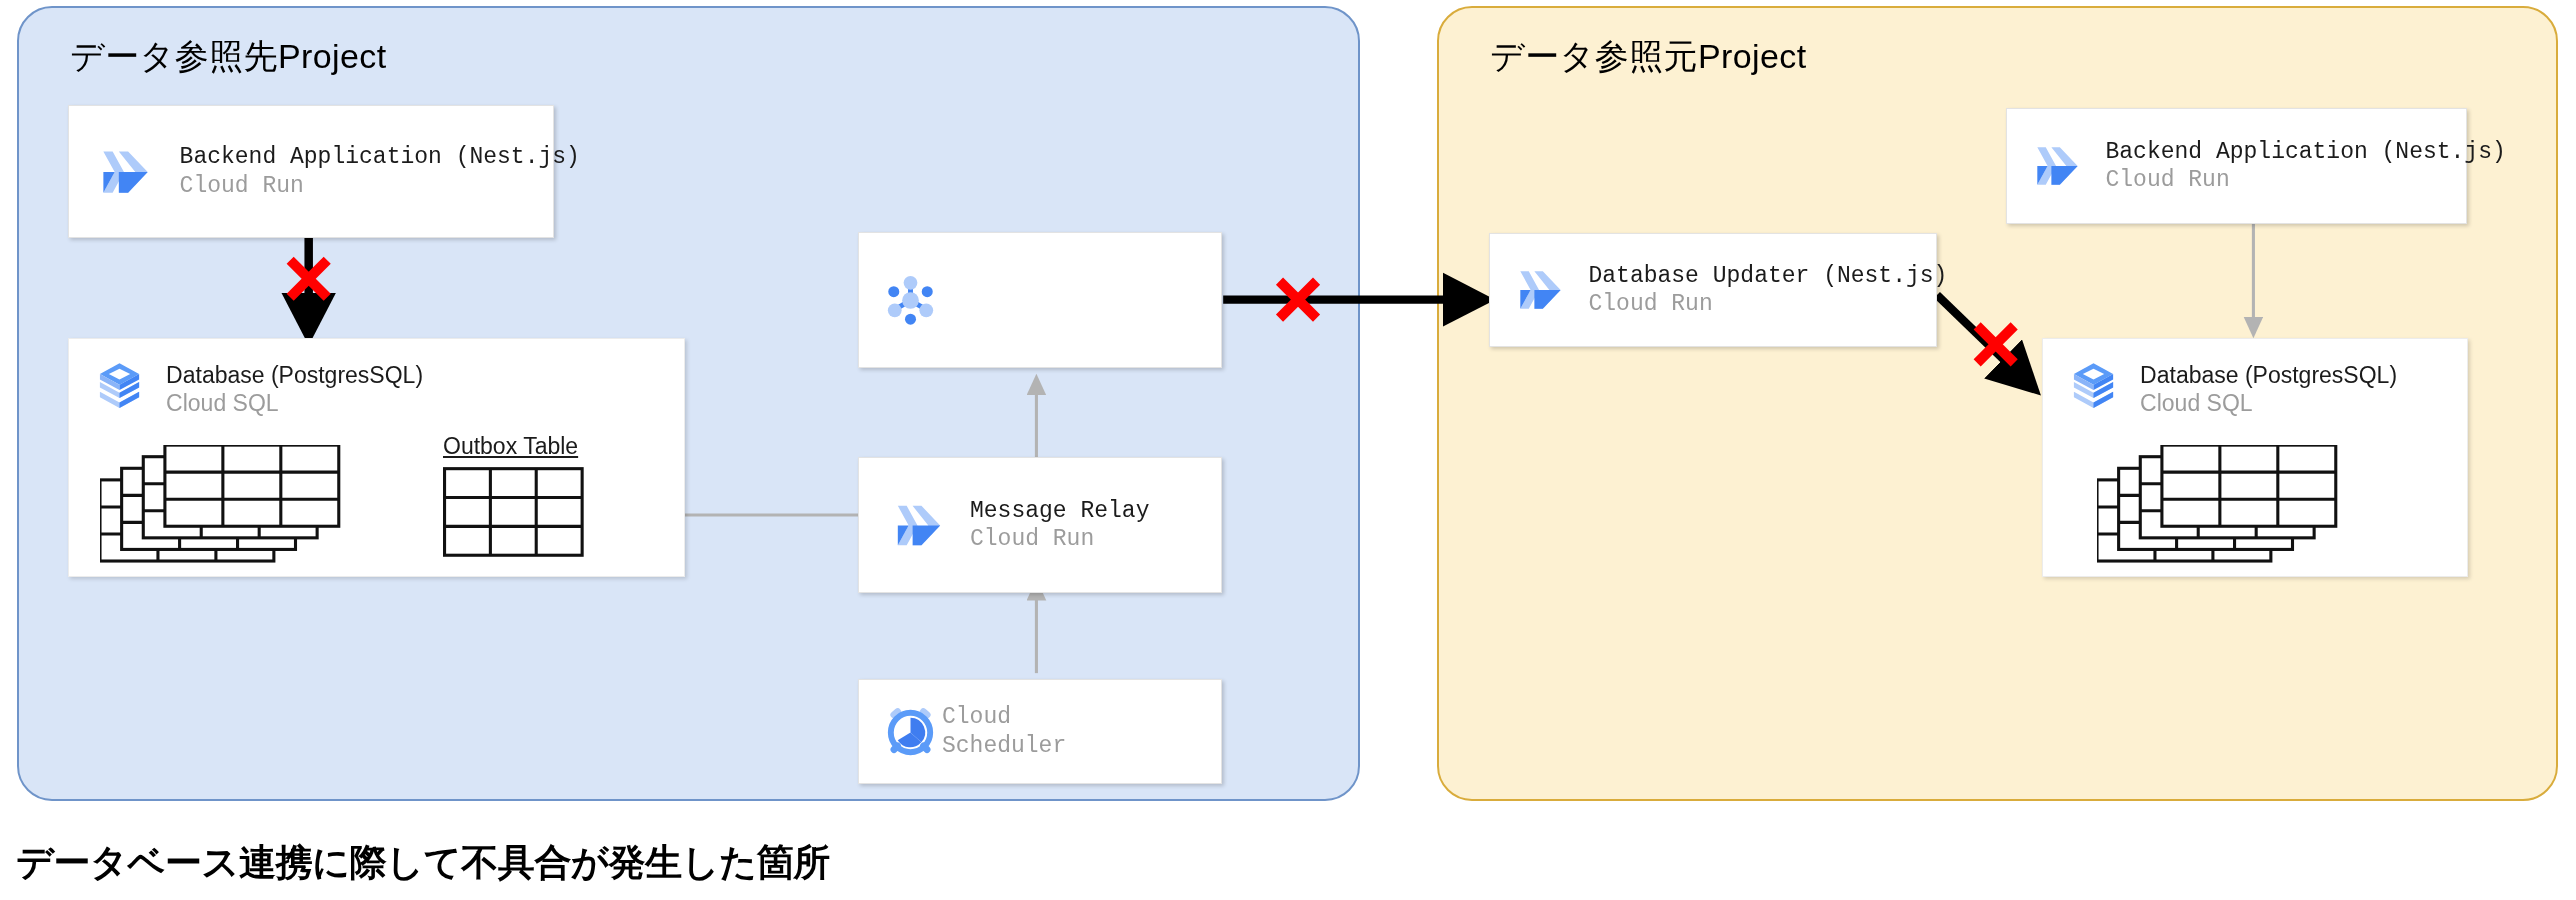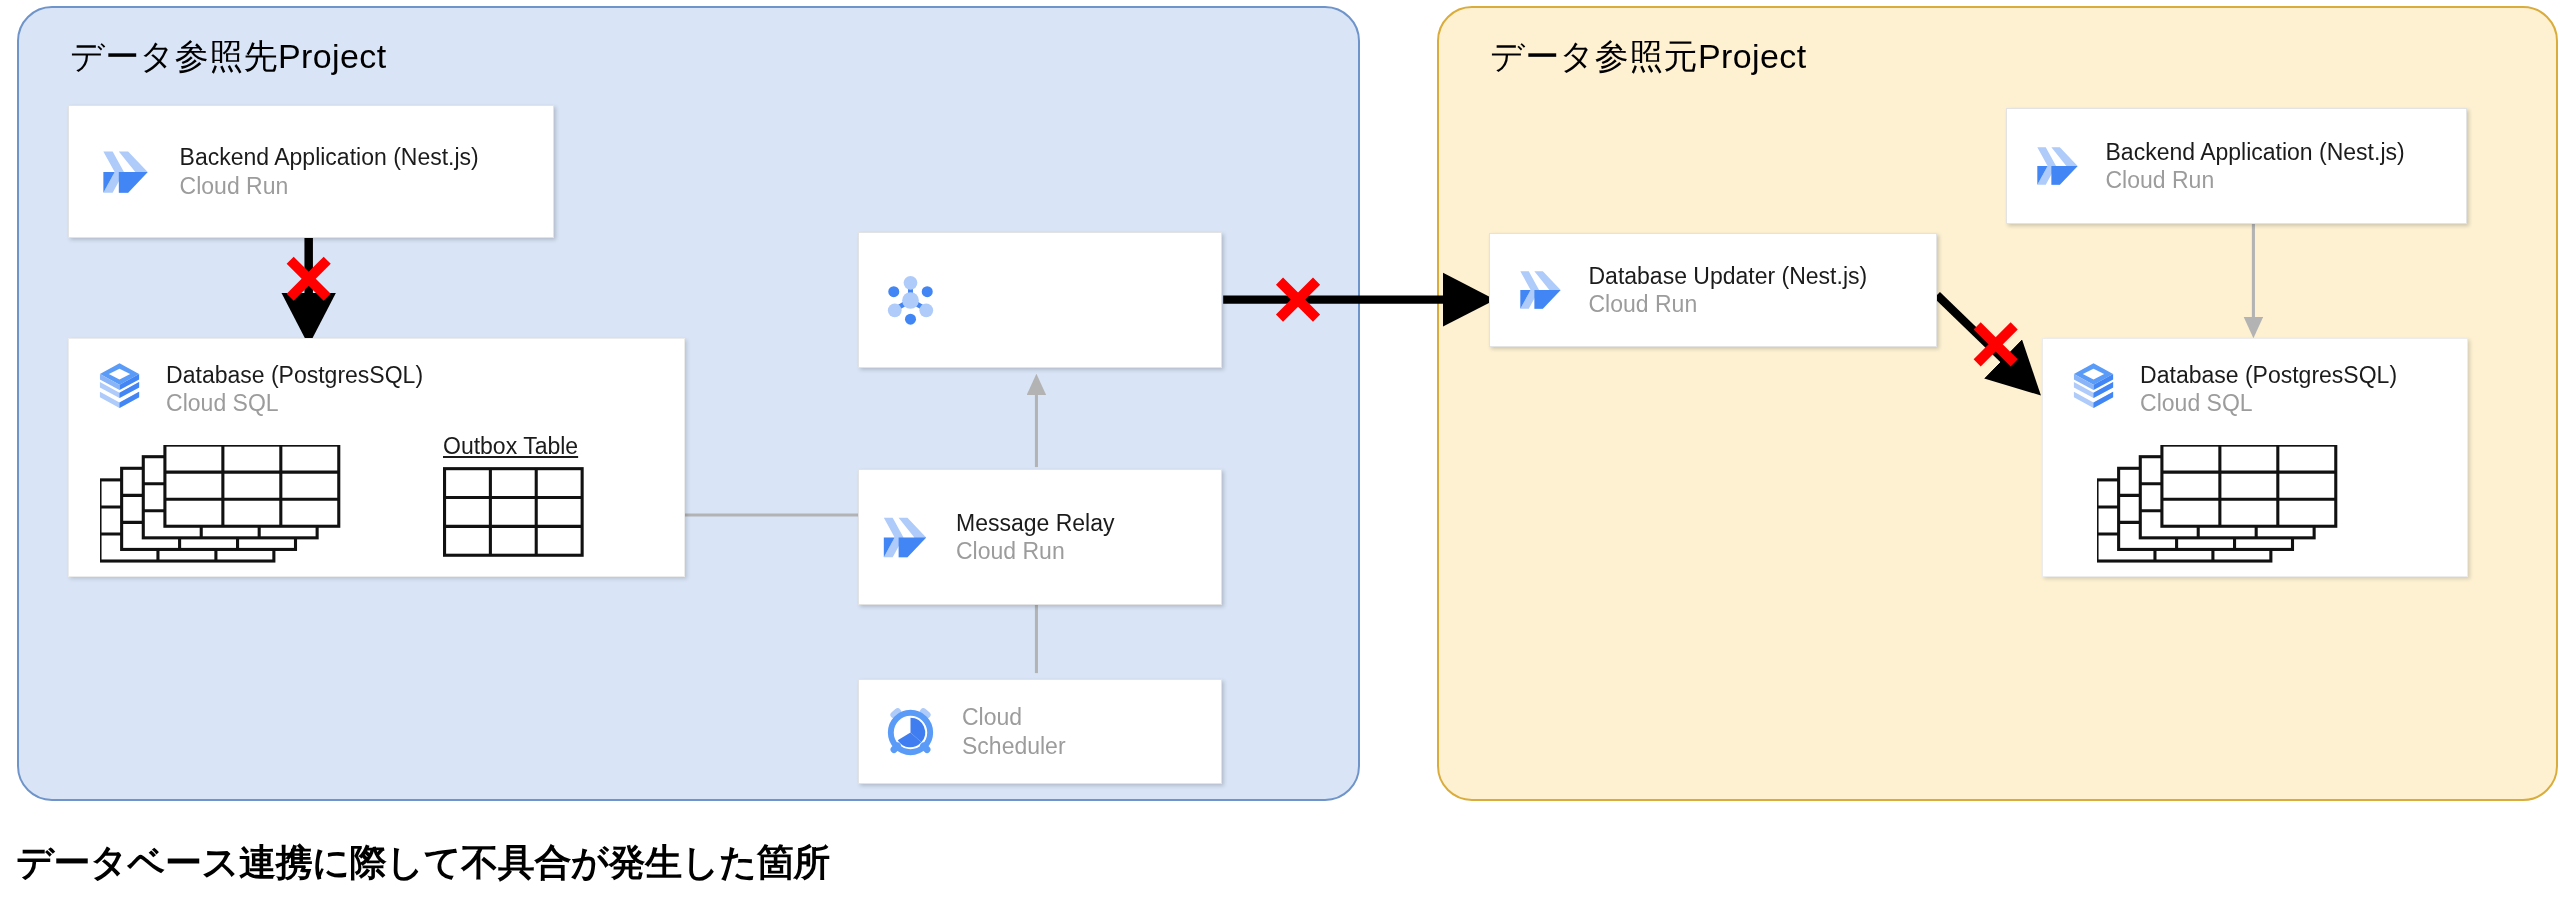--- a/index.html
+++ b/index.html
@@ -53,20 +53,21 @@
     display: flex;
     align-items: center;
   }
   .card .icon-wrap {
     flex: 0 0 auto;
     display: flex; align-items: center; justify-content: center;
   }
   .card .labels {
     display: flex; flex-direction: column; justify-content: flex-start;
     line-height: 1.22;
+    font-family: Liberation Mono, monospace;
   }
   .lbl-main {
     font-size: 23px;
     color: #1b1b1b;
     white-space: nowrap;
   }
   .lbl-sub {
     font-size: 23px;
     color: #9c9c9c;
     white-space: nowrap;
@@ -272,21 +273,21 @@
         <circle cx="32" cy="14" r="7" fill="#aecbfa"></circle>
         <circle cx="16" cy="42" r="7" fill="#aecbfa"></circle>
         <circle cx="48" cy="42" r="7" fill="#aecbfa"></circle>
         <circle cx="15" cy="23" r="5.6" fill="#4285f4"></circle>
         <circle cx="49" cy="23" r="5.6" fill="#4285f4"></circle>
         <circle cx="32" cy="51" r="5.6" fill="#4285f4"></circle>
       </svg>
     </div>
   </div>
 
-  <div class="card" style="left:858px; top:457px; width:364px; height:136px; padding-left:14px;margin-top:12px;">
+  <div class="card" style="left:858px; top:457px; width:364px; height:136px; padding-left:28px;">
     <div class="icon-wrap">
       <svg width="63" height="63" viewBox="0 0 64 64">
         <path d="M20 12 L31 32 L20 52 L11 52 L22 32 L11 12 Z" fill="#aecbfa"></path>
         <path d="M11 32 L22 32 L11 52 Z" fill="#4285f4"></path>
         <path d="M35 12 L54 32 L35 52 L26 52 L42 32 L26 12 Z" fill="#aecbfa"></path>
         <path d="M26 32 L54 32 L35 52 L26 52 Z" fill="#4285f4"></path>
       </svg>
     </div>
     <div class="labels" style="margin-left:20px;">
       <div class="lbl-main">Message Relay</div>
@@ -299,21 +300,21 @@
       <svg width="63" height="63" viewBox="0 0 64 64">
         <rect x="11" y="45" width="12" height="7" rx="3.5" fill="#5b9bf8" transform="rotate(-45 17 48.5)"></rect>
         <rect x="41" y="45" width="12" height="7" rx="3.5" fill="#5b9bf8" transform="rotate(45 47 48.5)"></rect>
         <rect x="11" y="10" width="12" height="7" rx="3.5" fill="#aecbfa" transform="rotate(-40 17 13.5)"></rect>
         <rect x="41" y="10" width="12" height="7" rx="3.5" fill="#aecbfa" transform="rotate(40 47 13.5)"></rect>
         <circle cx="32" cy="33" r="20" fill="none" stroke="#5b9bf8" stroke-width="6"></circle>
         <path d="M32 18 A15 15 0 0 1 43 43 L32 33 Z" fill="#3f7df0"></path>
         <path d="M32 33 L43 43 A15 15 0 0 1 19 41 Z" fill="#3f7df0"></path>
       </svg>
     </div>
-    <div class="labels" style="margin-left:20px;">
+    <div class="labels" style="">
       <div class="lbl-main muted">Cloud</div>
       <div class="lbl-sub">Scheduler</div>
     </div>
   </div>
 
   <div class="card" style="left:1489px; top:233px; width:448px; height:114px; padding-left:20px;">
     <div class="icon-wrap">
       <svg width="60" height="60" viewBox="0 0 64 64">
         <path d="M20 12 L31 32 L20 52 L11 52 L22 32 L11 12 Z" fill="#aecbfa"></path>
         <path d="M11 32 L22 32 L11 52 Z" fill="#4285f4"></path>

